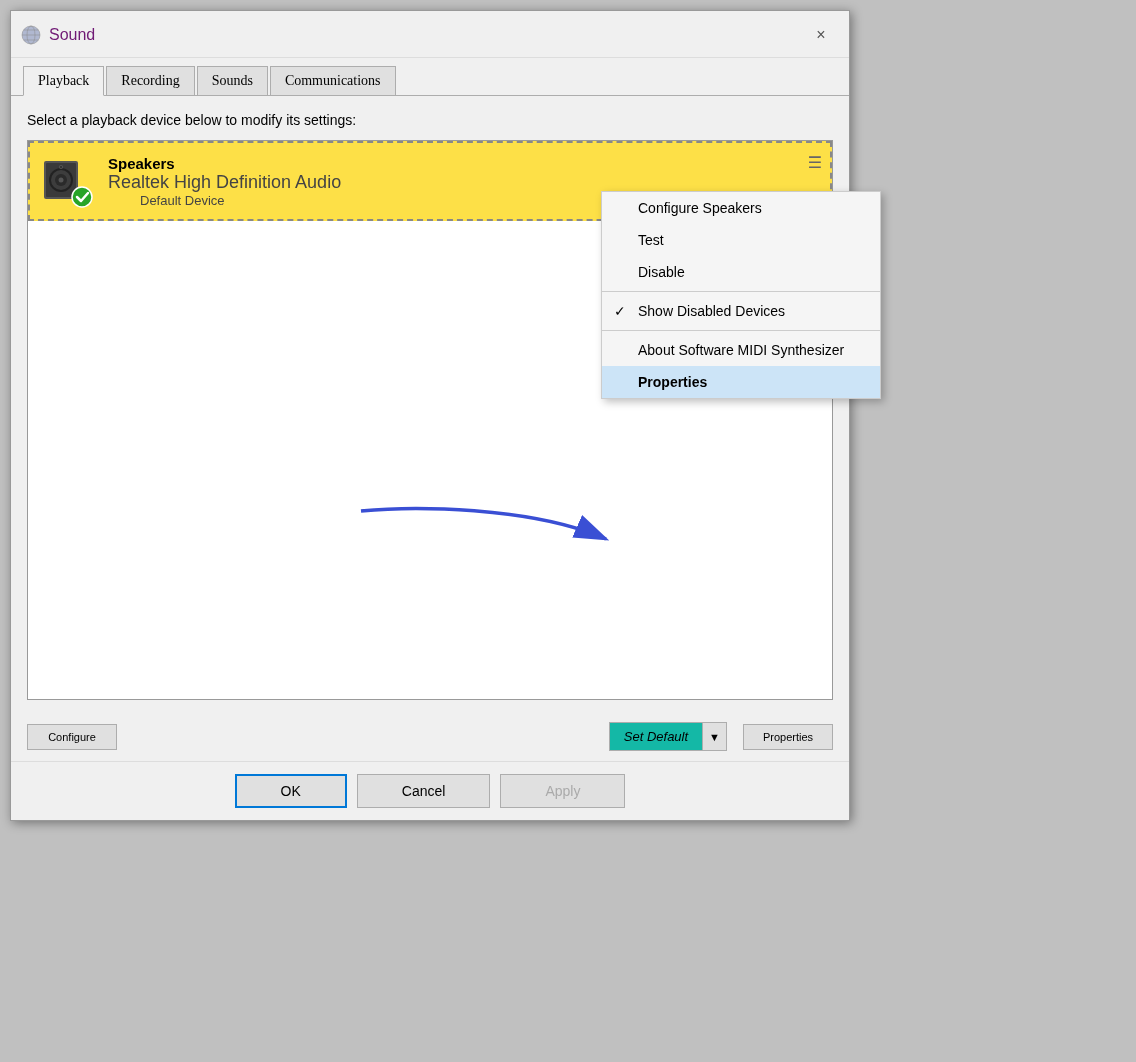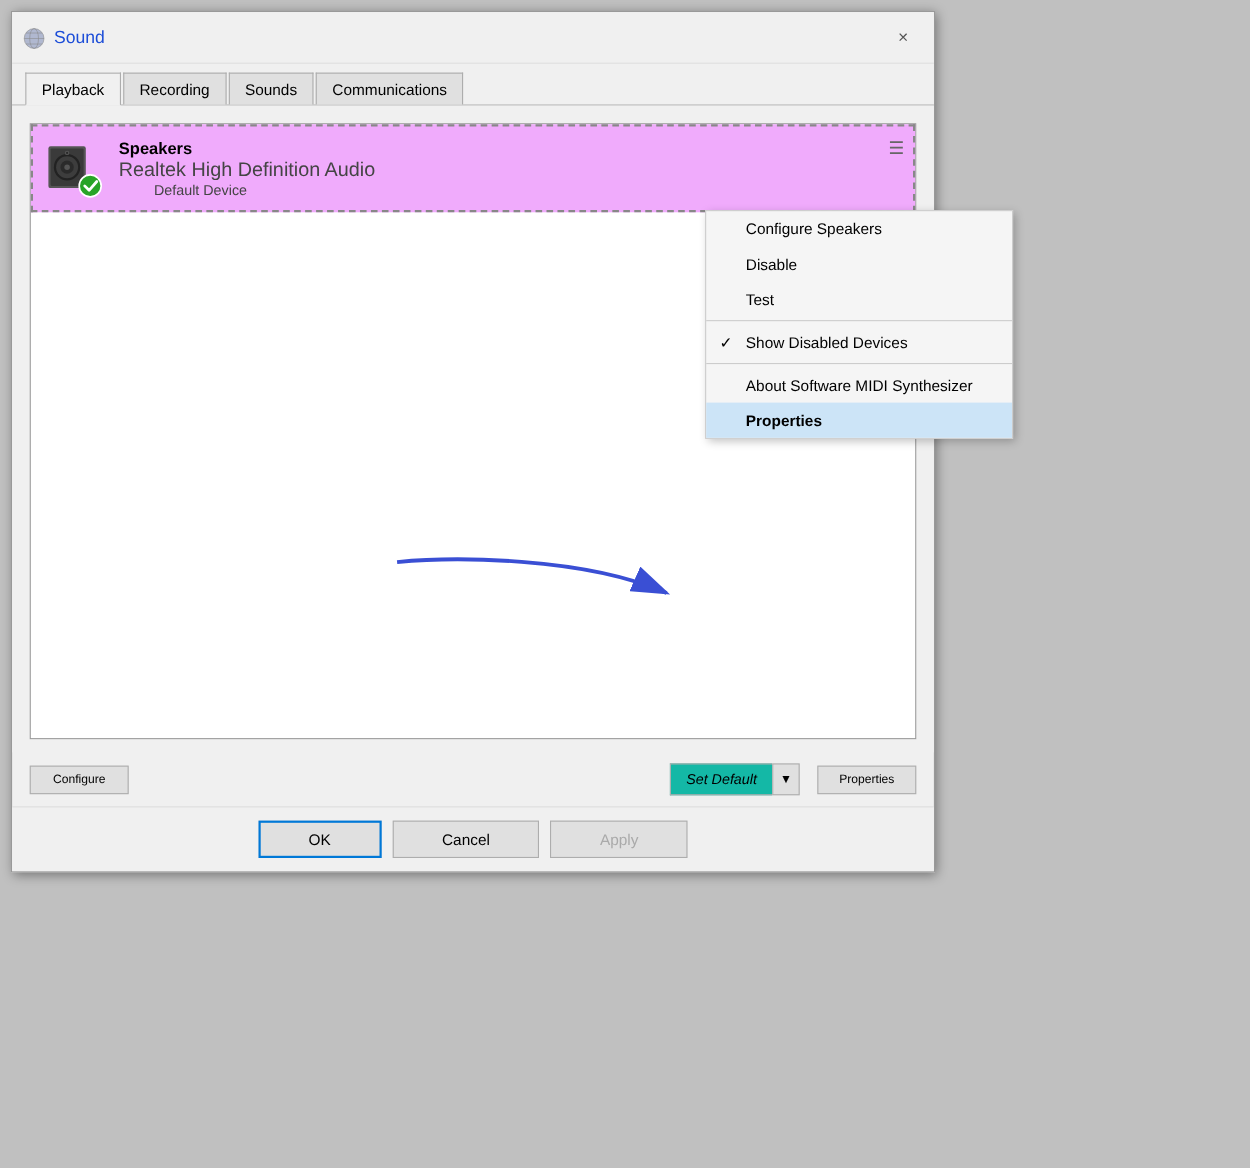--- a/index.html
+++ b/index.html
@@ -38,21 +38,21 @@
       gap: 8px;
     }
 
     .title-icon {
       width: 20px;
       height: 20px;
     }
 
     .title-text {
       font-size: 16px;
-      color: #1d4ed8;
+      color: #701a75;
     }
 
     .close-btn {
       width: 28px;
       height: 28px;
       border: none;
       background: transparent;
       cursor: pointer;
       font-size: 16px;
       color: #555;
@@ -69,20 +69,21 @@
     }
 
     .tab {
       padding: 6px 14px;
       border: 1px solid #adadad;
       border-bottom: none;
       background: #e0e0e0;
       cursor: pointer;
       margin-right: 2px;
       font-size: 14px;
+      font-family: Liberation Serif, serif;
     }
 
     .tab.active {
       background: #f0f0f0;
       border-bottom: 1px solid #f0f0f0;
       margin-bottom: -1px;
       z-index: 1;
     }
 
     .content {
@@ -100,21 +101,21 @@
       border: 1px solid #999;
       background: #fff;
       height: 560px;
       position: relative;
     }
 
     .device-item {
       display: flex;
       align-items: center;
       padding: 10px 10px;
-      background: #f0abfc;
+      background: #fde047;
       border: 2px dashed #888;
       position: relative;
     }
 
     .device-icon {
       width: 56px;
       height: 56px;
       margin-right: 12px;
       flex-shrink: 0;
       position: relative;
@@ -222,21 +223,20 @@
     
     .context-menu {
       position: absolute;
       top: 180px;
       left: 590px;
       background: #f5f5f5;
       border: 1px solid #ccc;
       box-shadow: 3px 3px 8px rgba(0,0,0,0.25);
       min-width: 280px;
       z-index: 100;
-      margin-left: 40px;
     }
 
     .context-menu-item {
       padding: 8px 16px 8px 36px;
       cursor: pointer;
       font-size: 14px;
       color: #000;
       position: relative;
     }
 
@@ -295,20 +295,21 @@
   </div>
 
   <div class="tabs">
     <div class="tab active">Playback</div>
     <div class="tab">Recording</div>
     <div class="tab">Sounds</div>
     <div class="tab">Communications</div>
   </div>
 
   <div class="content">
+    <p class="instruction-text">Select a playback device below to modify its settings:</p>
 
     <div class="device-list">
       <div class="device-item">
 
         <div class="device-icon speaker-svg">
           <svg width="56" height="56" viewBox="0 0 56 56" xmlns="http://www.w3.org/2000/svg">
 
             <rect x="4" y="8" width="34" height="38" rx="2" fill="#555"></rect>
             <rect x="6" y="10" width="30" height="34" rx="1" fill="#3a3a3a"></rect>
 
@@ -345,22 +346,22 @@
   </div>
 
   <div class="dialog-footer">
     <button class="footer-btn ok">OK</button>
     <button class="footer-btn">Cancel</button>
     <button class="footer-btn disabled">Apply</button>
   </div>
 
   <div class="context-menu">
     <div class="context-menu-item">Configure Speakers</div>
+    <div class="context-menu-item">Test</div>
     <div class="context-menu-item">Disable</div>
-    <div class="context-menu-item">Test</div>
     <div class="context-menu-separator"></div>
     <div class="context-menu-item checked">Show Disabled Devices</div>
     <div class="context-menu-separator"></div>
     <div class="context-menu-item">About Software MIDI Synthesizer</div>
     <div class="context-menu-item highlighted">Properties</div>
   </div>
 
   <div class="arrow-overlay">
     <svg width="280" height="80" viewBox="0 0 280 80" xmlns="http://www.w3.org/2000/svg">
       <defs>

